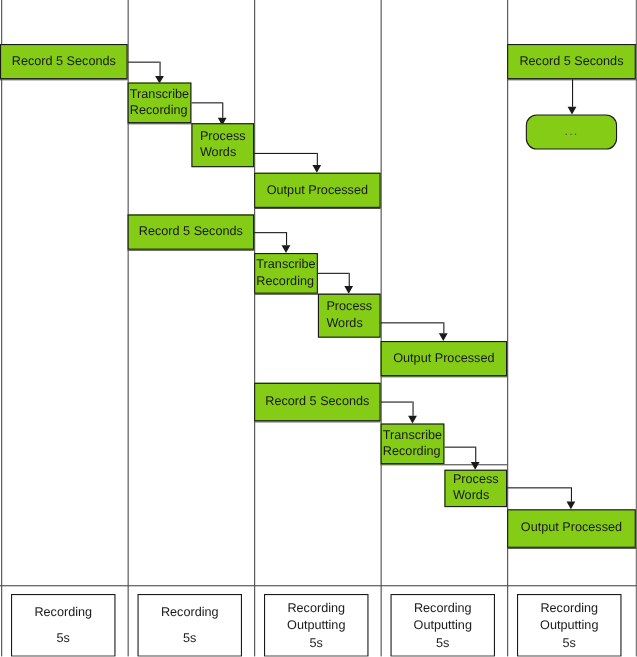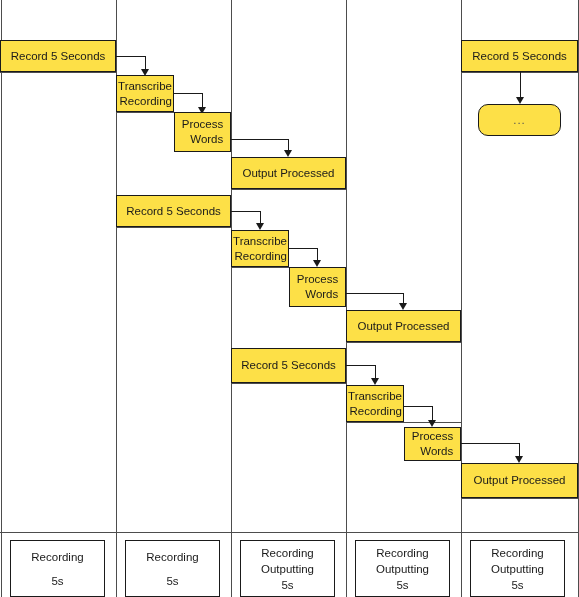--- a/index.html
+++ b/index.html
@@ -23,25 +23,25 @@
     top: 0;
     width: 1px;
     height: 597px;
     background: #4d4d4d;
   }
   
   .box {
     position: absolute;
     box-sizing: border-box;
     border: 1px solid #1a1a1a;
-    background: #fde047;
+    background: #84cc16;
     display: flex;
     align-items: center;
     justify-content: center;
-    text-align: right;
+    text-align: left;
     font-size: 11.5px;
     line-height: 15px;
     color: #1a1a1a;
     white-space: pre-line;
     z-index: 3;
   }
   .box.rounded {
     border-radius: 10px;
     color: #555;
     letter-spacing: 1px;

